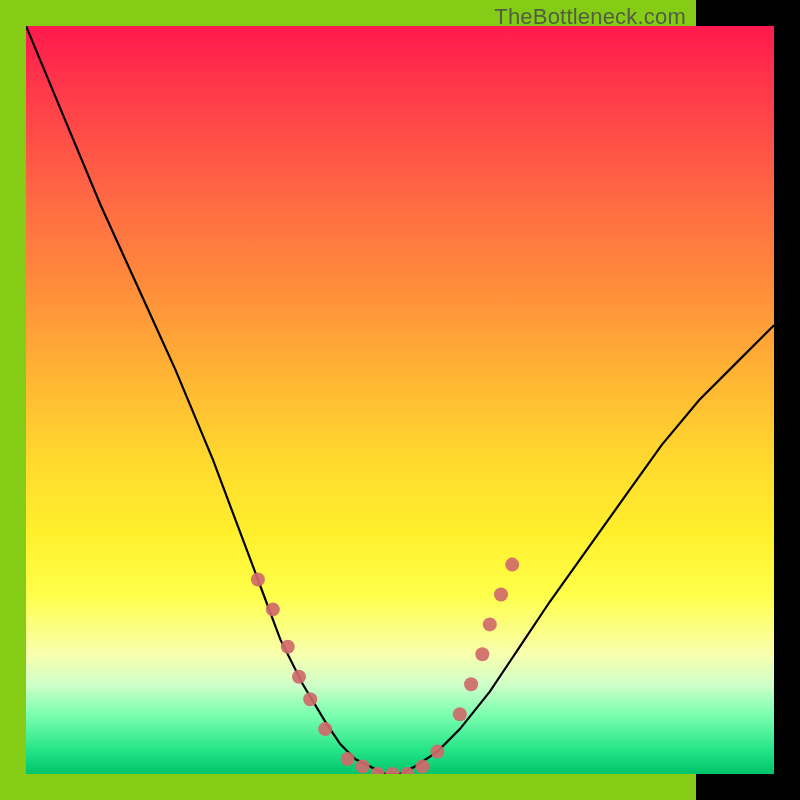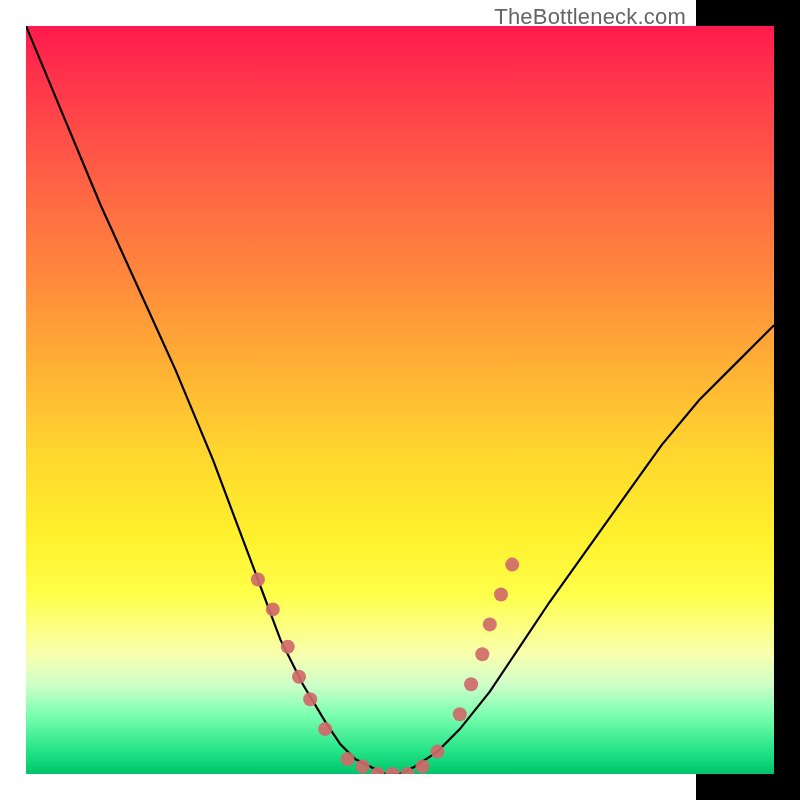--- a/index.html
+++ b/index.html
@@ -8,21 +8,21 @@
     width: 800px;
     height: 800px;
     background: #000;
     font-family: Arial, Helvetica, sans-serif;
     overflow: hidden;
   }
   .frame {
     position: relative;
     width: 696px;
     height: 800px;
-    background: #ffffff;
+    background: #84cc16;
   }
   .plot-area {
     position: absolute;
     left: 26px;
     top: 26px;
     width: 748px;
     height: 748px;
     
     background: linear-gradient(to bottom,
       #ff1a4d 0%,

